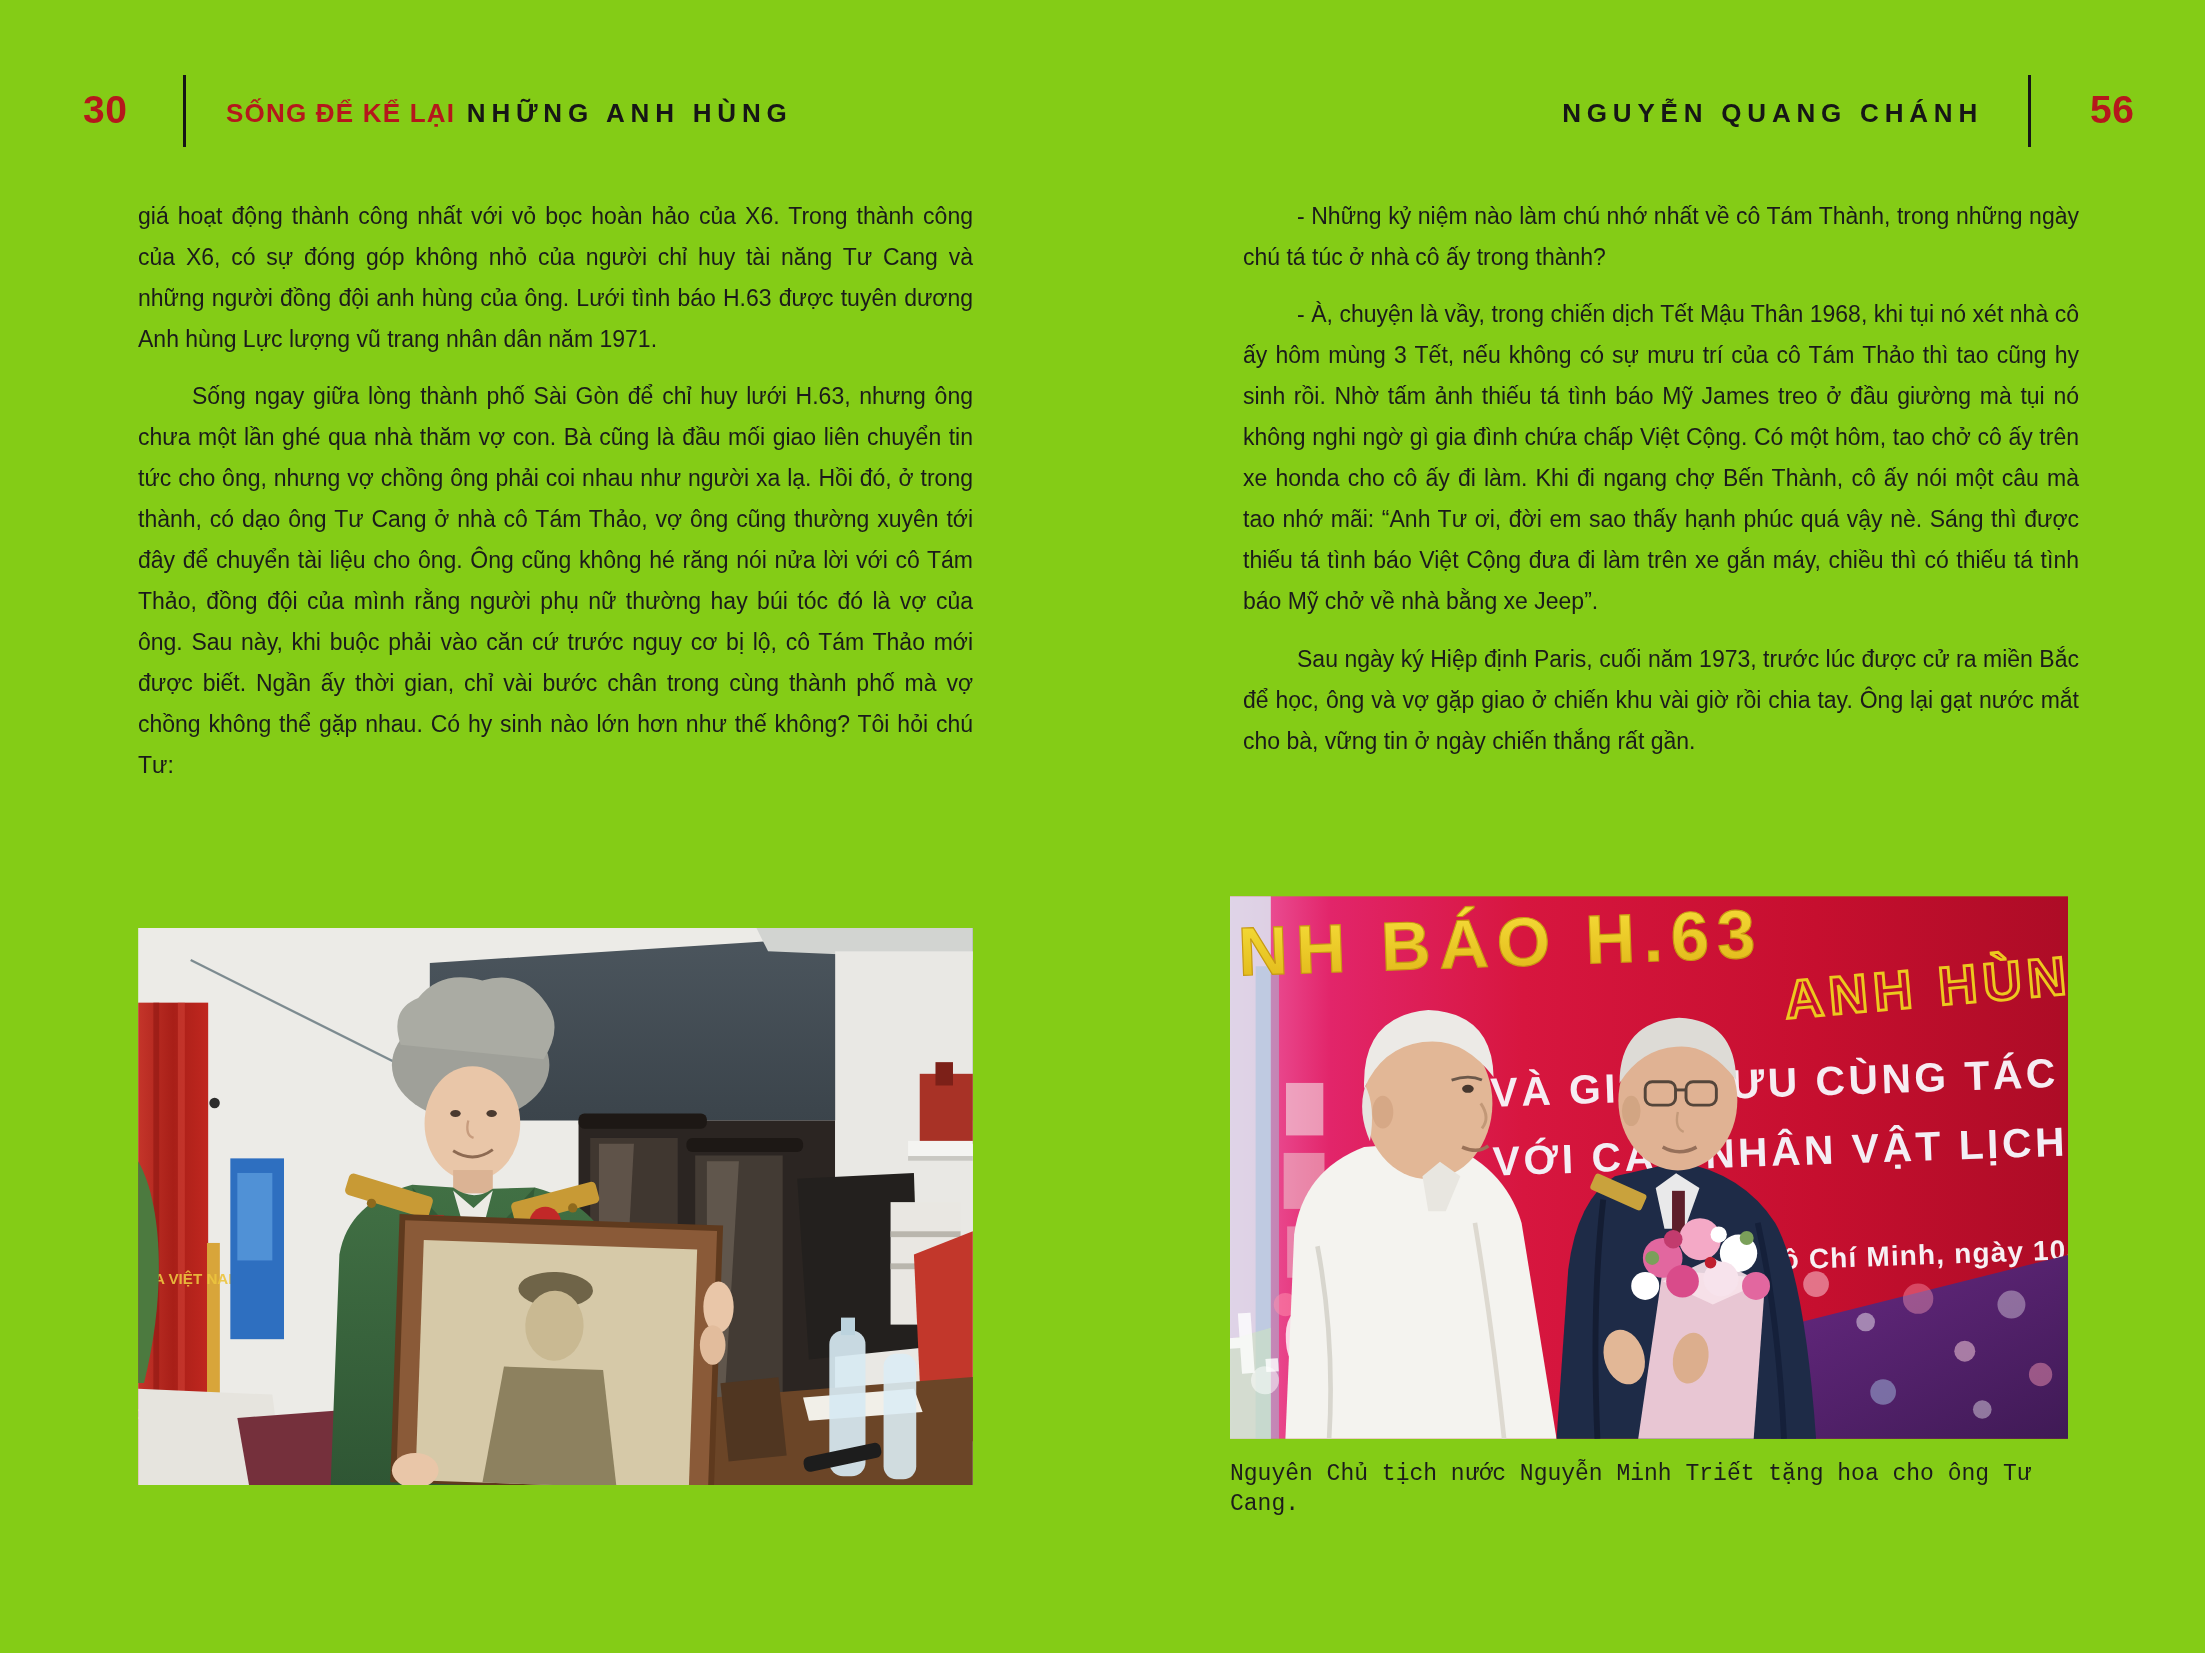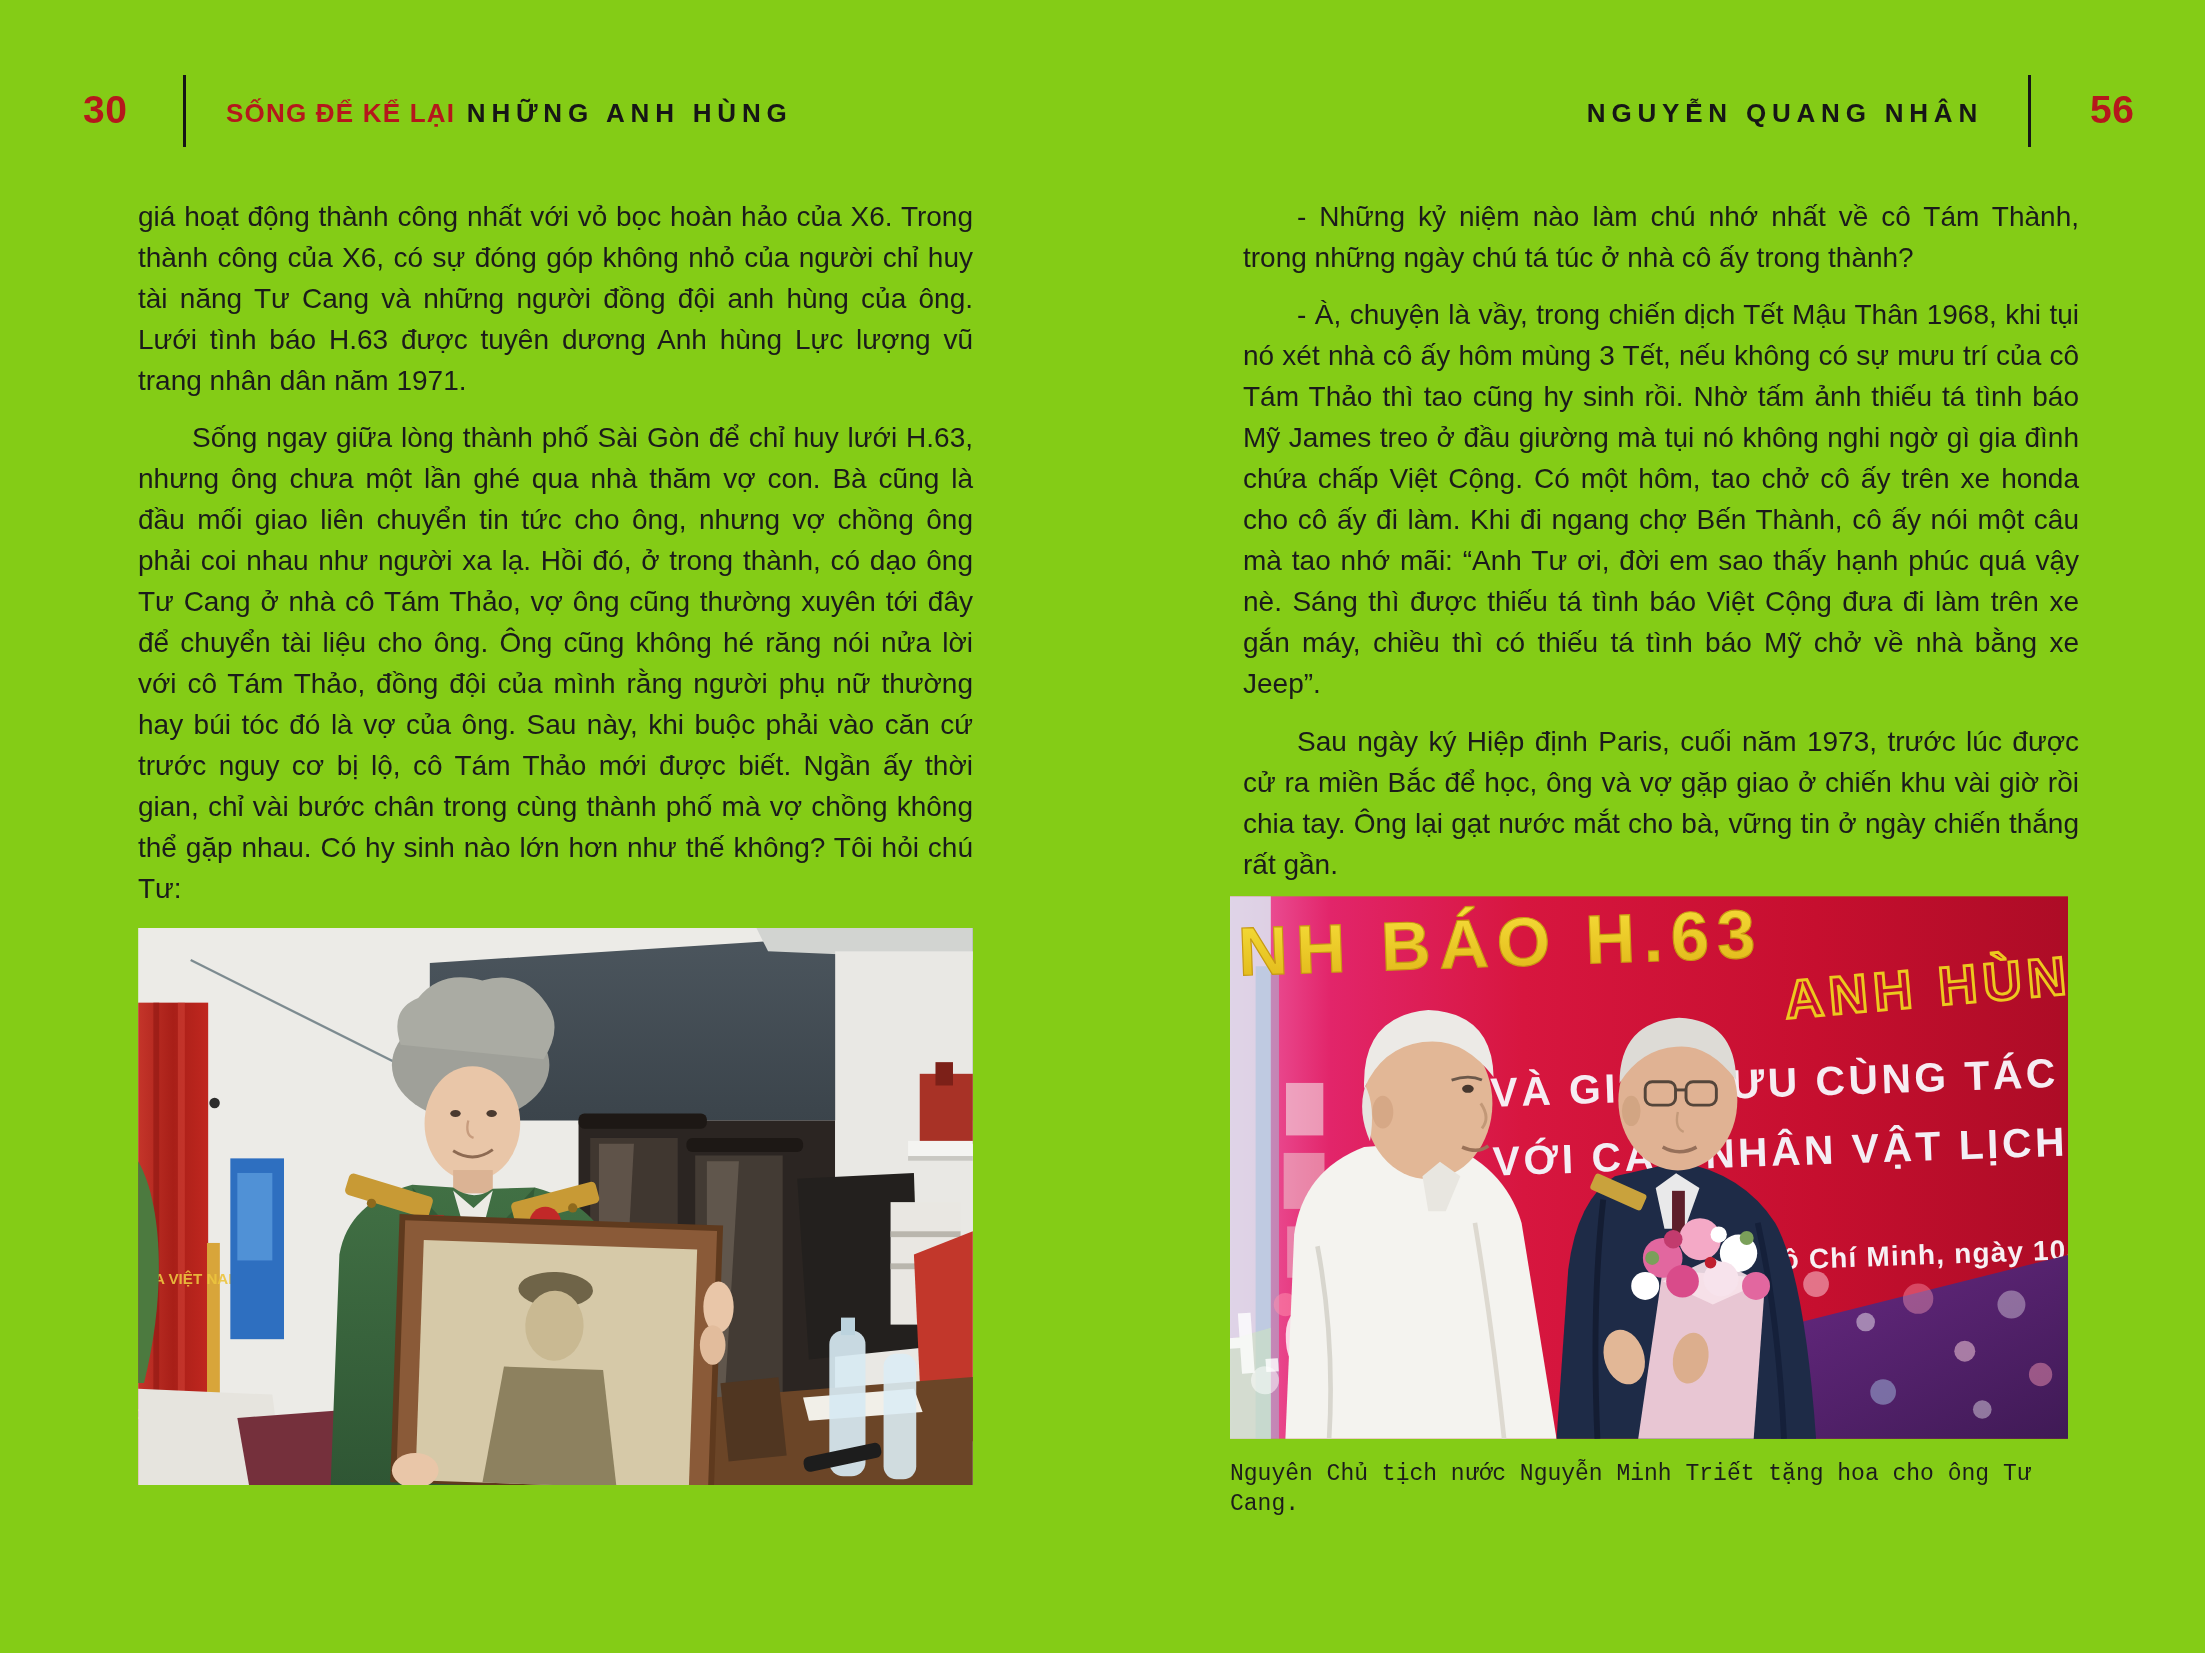--- a/index.html
+++ b/index.html
@@ -8,21 +8,21 @@
     font-family:"Liberation Sans", sans-serif;color:#1b1b1b;overflow:hidden;
   }
   
   .pagenum{position:absolute;font-size:39px;font-weight:bold;color:#b5181c;letter-spacing:0.6px;}
   .vbar{position:absolute;width:2.9px;height:72px;background:#161616;}
   .runhead{position:absolute;top:98px;font-size:26px;font-weight:bold;white-space:nowrap;}
   .runhead .red{color:#b5181c;letter-spacing:1.2px;text-align:right;}
   .runhead .black{color:#161616;letter-spacing:5.8px;margin-left:11.7px;}
   .runhead.right{letter-spacing:5.8px;color:#161616;}
   
-  .col{position:absolute;top:196px;font-size:28px;line-height:41px;text-align:justify;color:#1b1b1b;}
+  .col{position:absolute;top:196px;font-size:23px;line-height:41px;text-align:justify;color:#1b1b1b;}
   .col-left{left:138px;width:835px;}
   .col-right{left:1243px;width:836px;}
   .col p{margin:0 0 16.3px 0;}
   .col p.indent{text-indent:54px;}
   
   figure{position:absolute;margin:0;padding:0;}
   .fig-left{left:138px;top:928px;width:835px;}
   .fig-right{left:1230px;top:896px;width:838px;}
   figure svg{display:block;}
   figcaption{font-size:23px;line-height:30px;color:#1c1c1c;margin-top:20px;font-family:Liberation Mono, monospace;}
@@ -33,21 +33,21 @@
 
 <div class="spread">
 
   <div class="pagenum" style="left:83px;top:88px;">30</div>
   <div class="vbar" style="left:183px;top:75px;"></div>
   <div class="runhead" style="left:226px;">
     <span class="red">SỐNG ĐỂ KỂ LẠI</span><span class="black">NHỮNG ANH HÙNG</span>
   </div>
 
   <div class="runhead right" style="right:222px;">
-    <span>NGUYỄN QUANG NHÂN</span>
+    <span>NGUYỄN QUANG CHÁNH</span>
   </div>
   <div class="vbar" style="left:2028px;top:75px;"></div>
   <div class="pagenum" style="left:2090px;top:88px;">56</div>
 
   <div class="col col-left">
     <p>giá hoạt động thành công nhất với vỏ bọc hoàn hảo của X6. Trong thành công của X6, có sự đóng góp không nhỏ của người chỉ huy tài năng Tư Cang và những người đồng đội anh hùng của ông. Lưới tình báo H.63 được tuyên dương Anh hùng Lực lượng vũ trang nhân dân năm 1971.</p>
     <p class="indent">Sống ngay giữa lòng thành phố Sài Gòn để chỉ huy lưới H.63, nhưng ông chưa một lần ghé qua nhà thăm vợ con. Bà cũng là đầu mối giao liên chuyển tin tức cho ông, nhưng vợ chồng ông phải coi nhau như người xa lạ. Hồi đó, ở trong thành, có dạo ông Tư Cang ở nhà cô Tám Thảo, vợ ông cũng thường xuyên tới đây để chuyển tài liệu cho ông. Ông cũng không hé răng nói nửa lời với cô Tám Thảo, đồng đội của mình rằng người phụ nữ thường hay búi tóc đó là vợ của ông. Sau này, khi buộc phải vào căn cứ trước nguy cơ bị lộ, cô Tám Thảo mới được biết. Ngần ấy thời gian, chỉ vài bước chân trong cùng thành phố mà vợ chồng không thể gặp nhau. Có hy sinh nào lớn hơn như thế không? Tôi hỏi chú Tư:</p>
   </div>
 
   <div class="col col-right">

